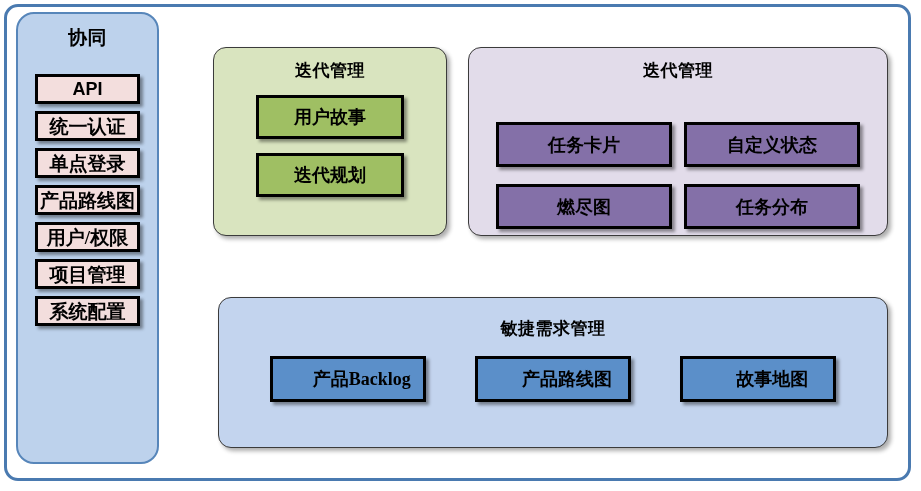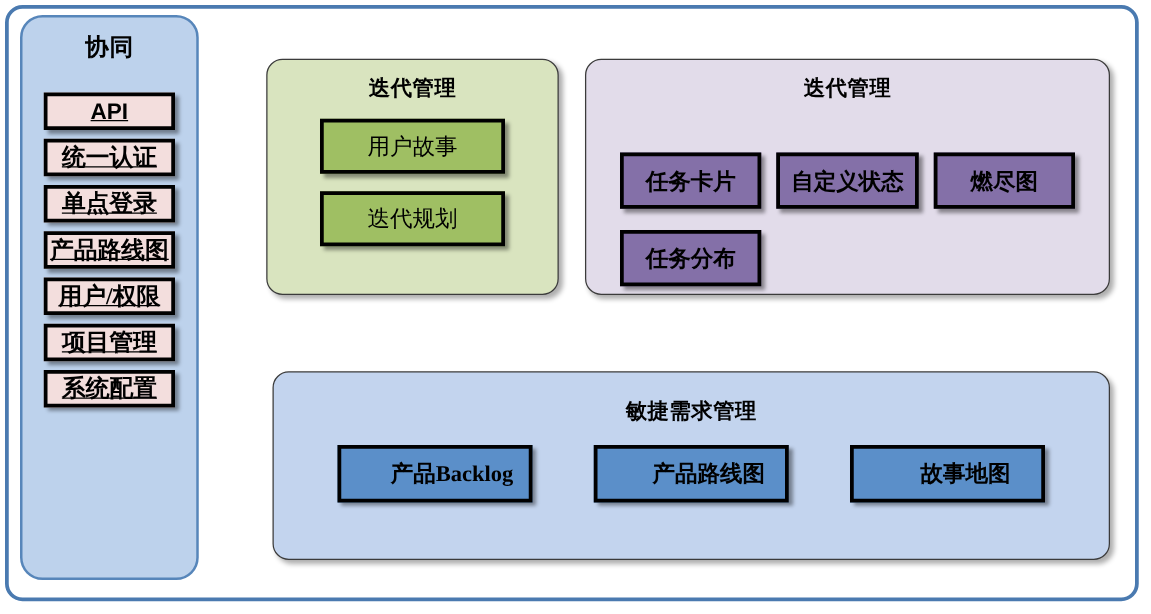--- a/index.html
+++ b/index.html
@@ -54,21 +54,20 @@
     border-radius: 18px;
     box-shadow: none;
   }
   #sidebar .panel-title {
     font-size: 19px;
     margin-top: 11px;
     margin-bottom: 9px;
   }
   #sidebar-list {
     padding: 14px 17px;
-    text-decoration: underline;
   }
 
   
   .box {
     box-sizing: border-box;
     border: 3px solid #000000;
     display: flex;
     align-items: center;
     justify-content: center;
     color: #000000;
@@ -104,39 +103,39 @@
     margin-top: 11px;
     margin-bottom: 13px;
   }
   .box-green {
     background: #9fbf63;
     width: 148px;
     height: 44px;
     margin: 0 auto 14px auto;
     font-size: 18px;
     font-family: "Liberation Serif", "DejaVu Serif", serif;
-    font-weight: normal;
+    font-weight: bold;
   }
 
   
   #panel-taskboard {
     left: 468px;
     top: 47px;
     width: 420px;
     height: 189px;
     background: #e2dcea;
   }
   #panel-taskboard .panel-title {
     font-size: 17px;
     margin-top: 11px;
     margin-bottom: 12px;
   }
   #taskboard-grid {
     display: grid;
-    grid-template-columns: 1fr 1fr 1fr;
+    grid-template-columns: 1fr 1fr;
     gap: 17px 12px;
     padding: 0 27px;
     margin-top: 40px;
   }
   .box-purple {
     background: #8470a8;
     height: 45px;
     font-size: 18px;
     font-family: "Liberation Serif", "DejaVu Serif", serif;
     font-weight: bold;

